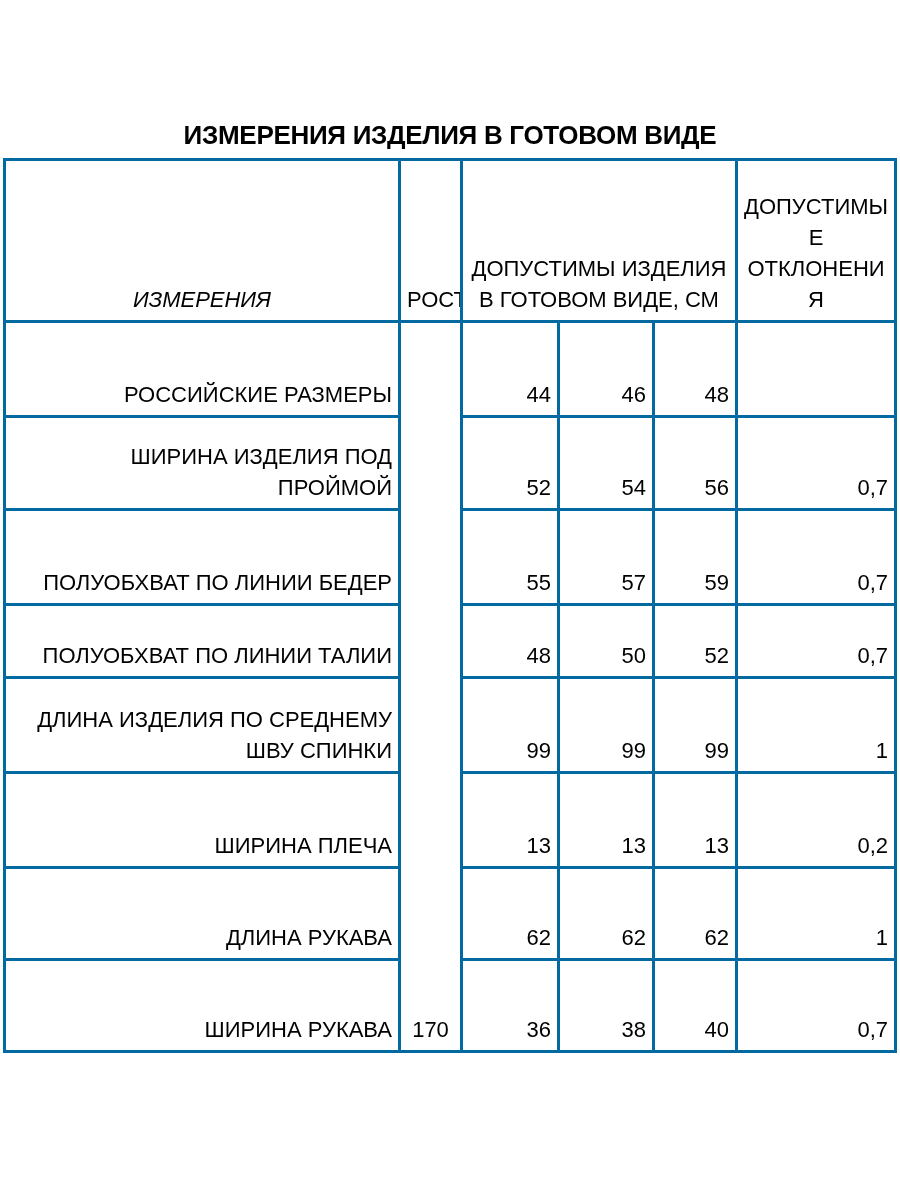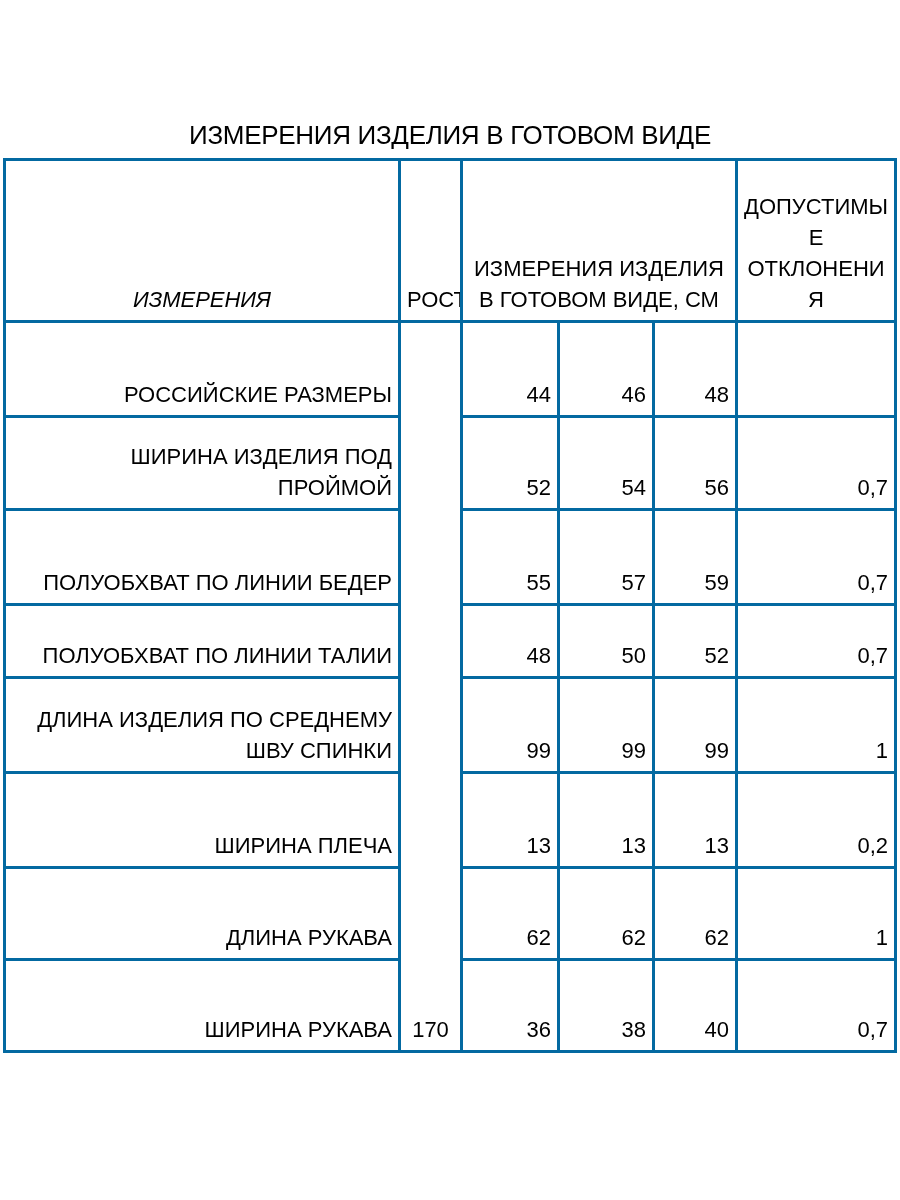--- a/index.html
+++ b/index.html
@@ -14,21 +14,21 @@
     font-family: "Liberation Sans", "DejaVu Sans", sans-serif;
     color: #000000;
   }
   .page-title {
     position: absolute;
     top: 120px;
     left: 0;
     width: 900px;
     text-align: center;
     font-size: 26px;
-    font-weight: 400;
+    font-weight: 700;
     letter-spacing: -0.3px;
     white-space: nowrap;
   }
   table.size-table {
     position: absolute;
     left: 3px;
     top: 158px;
     width: 891px;
     border-collapse: collapse;
     table-layout: fixed;
@@ -68,21 +68,21 @@
     <col style="width:97px">
     <col style="width:95px">
     <col style="width:83px">
     <col style="width:159px">
   </colgroup>
 
   <tbody>
       <tr style="height:162px">
     <th class="h-measure">ИЗМЕРЕНИЯ</th>
     <th class="h-rost">РОСТ</th>
-    <th class="h-span" colspan="3">ИЗМЕРЕНИЯ ИЗДЕЛИЯ
+    <th class="h-span" colspan="3">ДОПУСТИМЫ ИЗДЕЛИЯ
 В ГОТОВОМ ВИДЕ, СМ</th>
     <th class="h-tolerance">ДОПУСТИМЫ
 Е
 ОТКЛОНЕНИ
 Я</th>
   </tr>
 
   <tr style="height:95px">
     <td class="c-label">РОССИЙСКИЕ РАЗМЕРЫ</td>
     <td class="c-rost" rowspan="8">170</td>

